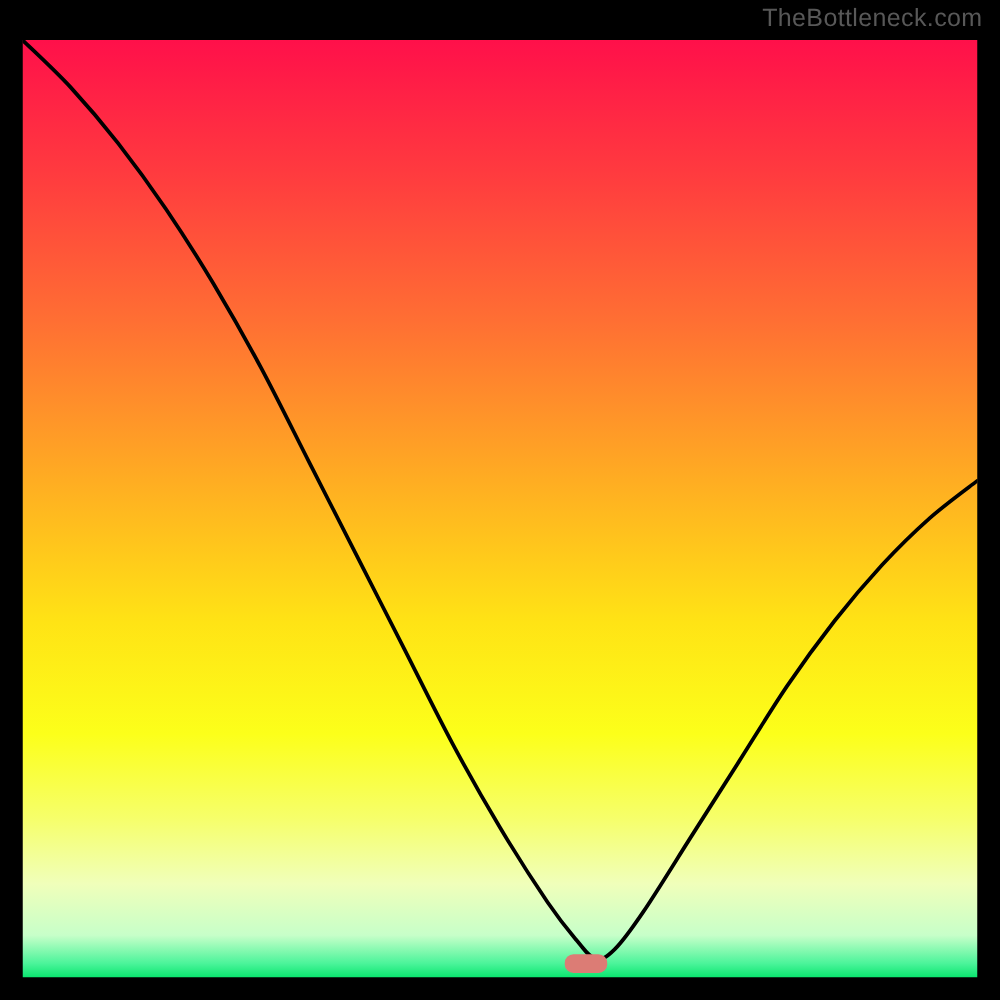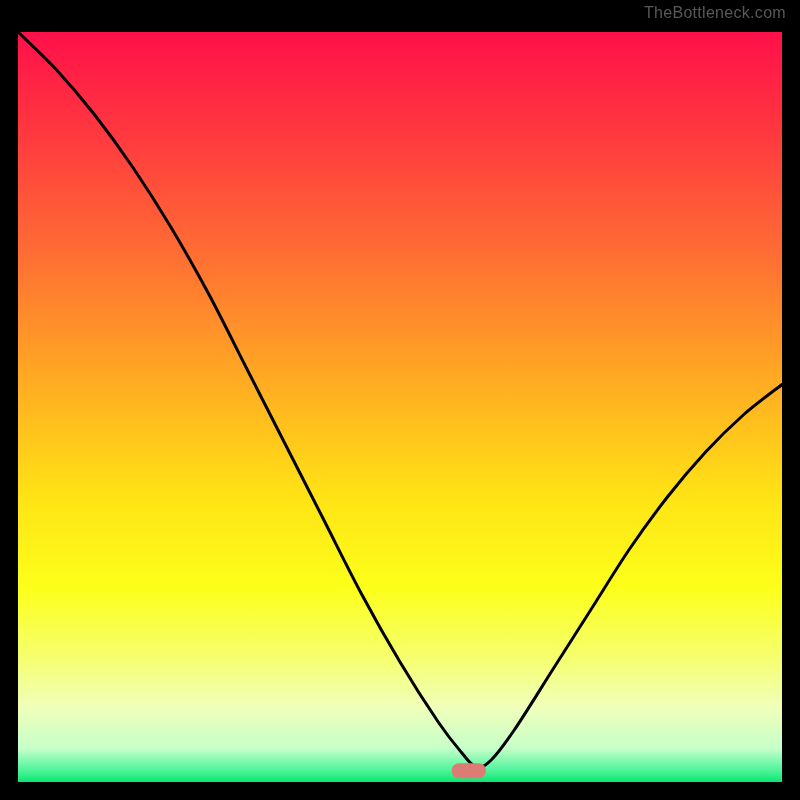--- a/index.html
+++ b/index.html
@@ -15,21 +15,21 @@
     position: relative;
     width: 800px;
     height: 800px;
     background: #000;
   }
   .watermark {
     position: absolute;
     top: 4px;
     right: 14px;
     color: #585858;
-    font-size: 16px;
+    font-size: 20px;
     font-weight: 500;
     letter-spacing: 0.3px;
     z-index: 5;
   }
   .plot-outer {
     position: absolute;
     left: 18px;
     top: 32px;
     width: 764px;
     height: 750px;

